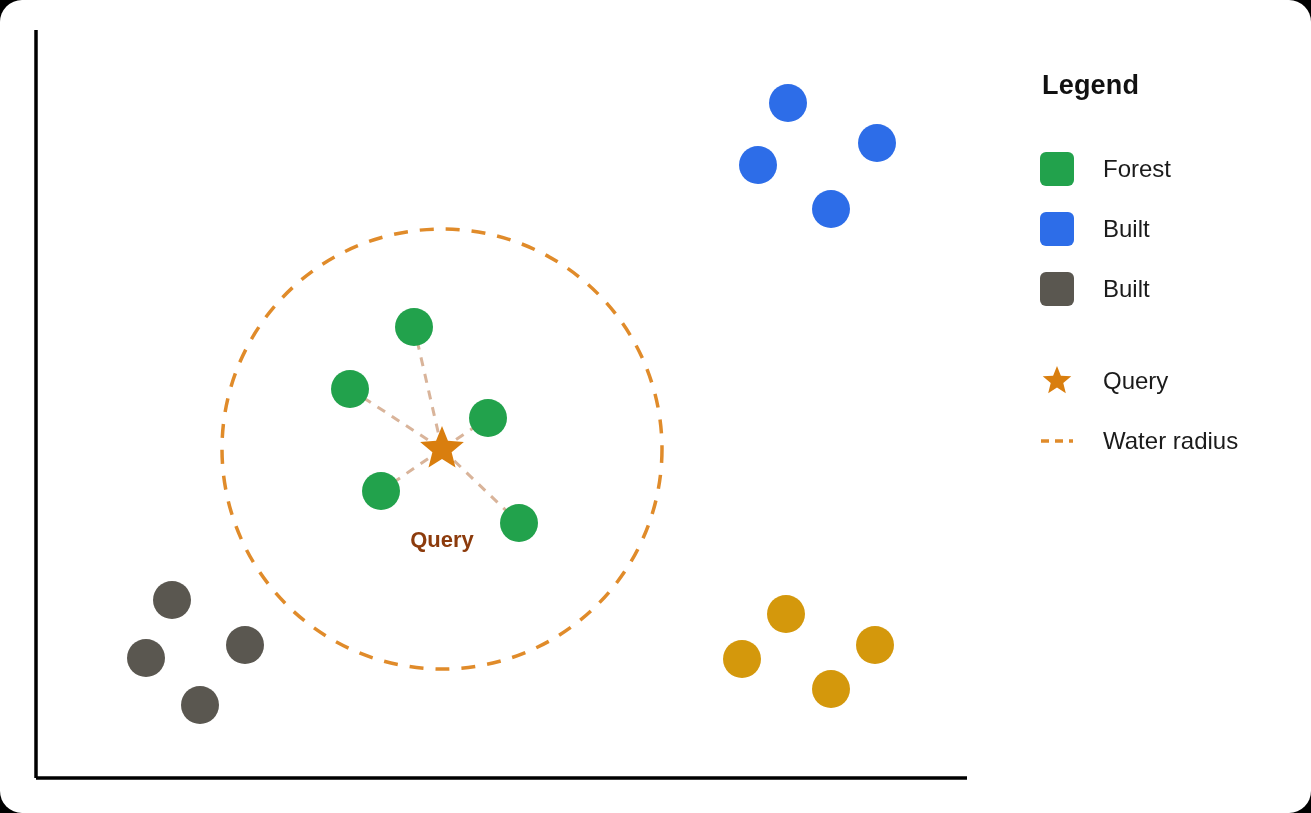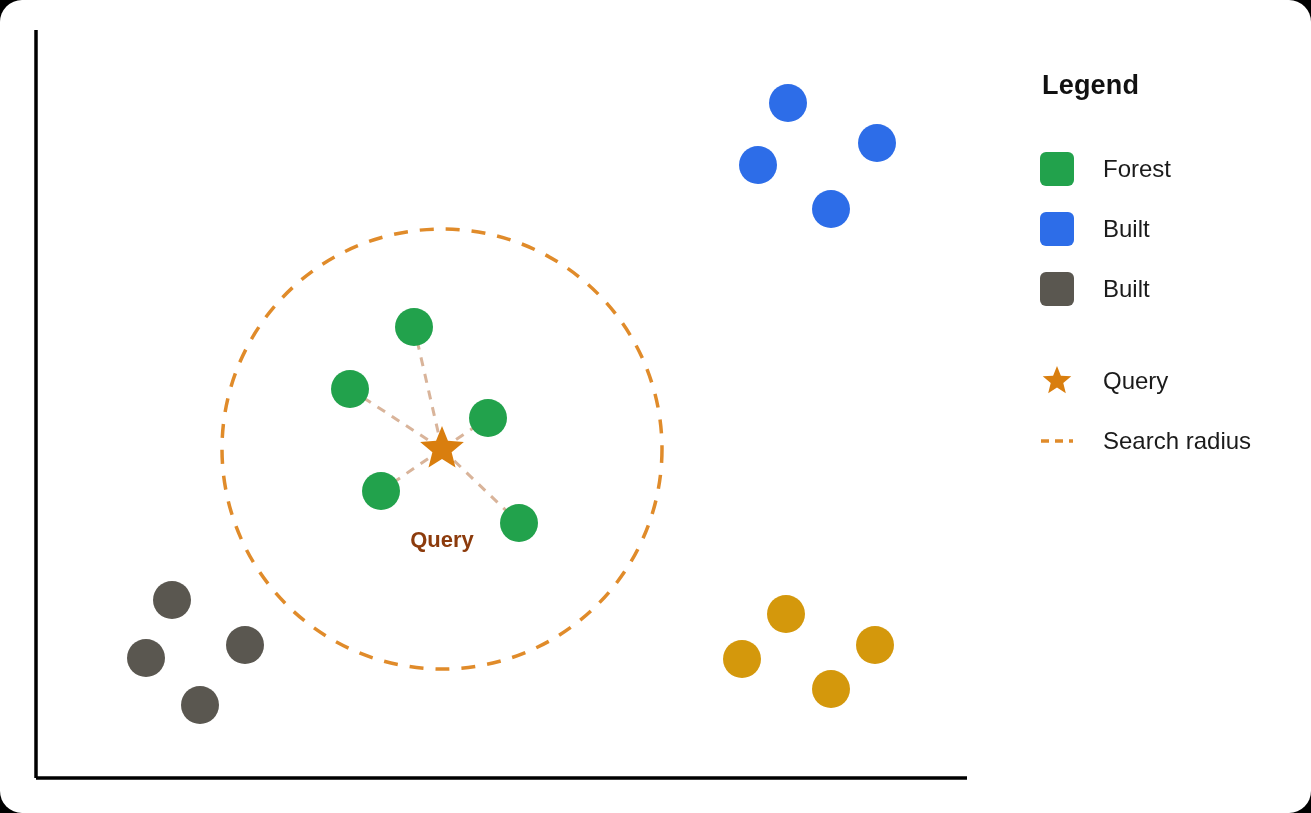--- a/index.html
+++ b/index.html
@@ -155,18 +155,18 @@
             </svg>
           </div>
           <div class="legend-label">Query</div>
         </div>
         <div class="legend-row">
           <div class="legend-marker-box">
             <svg width="34" height="34" viewBox="0 0 34 34">
               <line x1="1" y1="17" x2="33" y2="17" stroke="#e08b2a" stroke-width="3.5" stroke-dasharray="8 6"></line>
             </svg>
           </div>
-          <div class="legend-label">Search radius</div>
+          <div class="legend-label">Water radius</div>
         </div>
       </div>
   </div>
 
 </div>
 
 </body></html>

